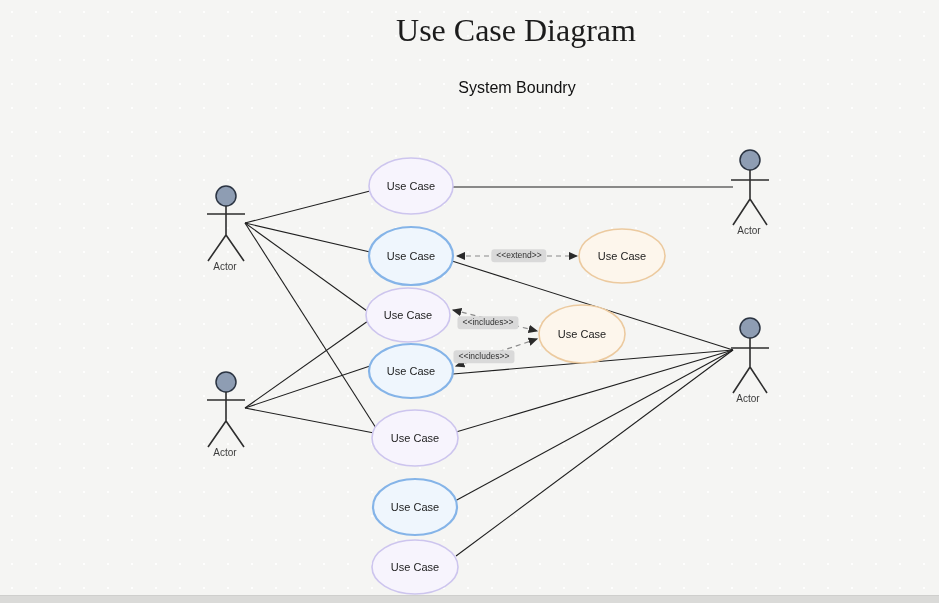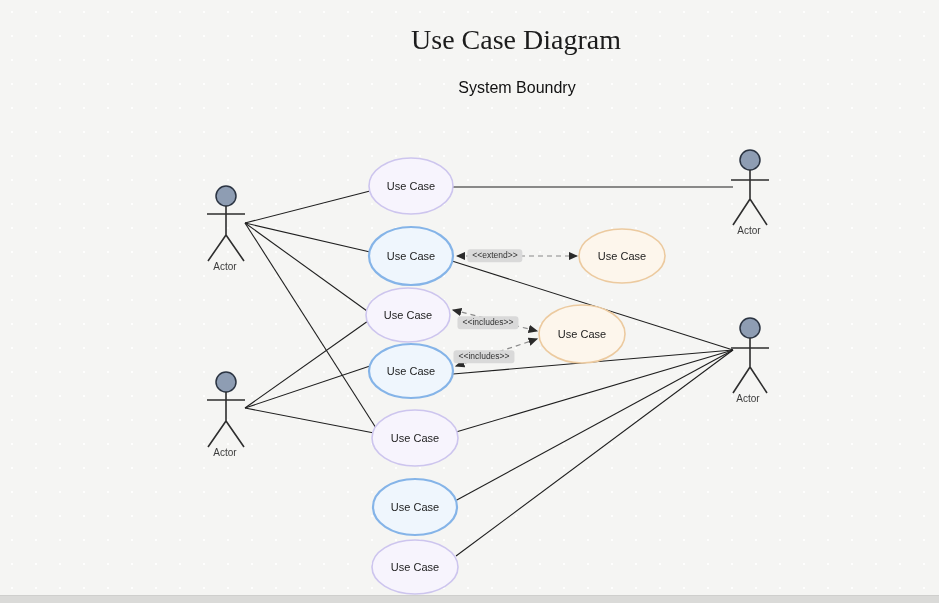--- a/index.html
+++ b/index.html
@@ -9,23 +9,23 @@
   }
   #canvas{
     position:relative;
     width:939px;height:603px;
     background-color:var(--background,#f5f5f3);
     background-image:radial-gradient(circle, rgba(255,255,255,0.85) 1.1px, rgba(255,255,255,0) 1.6px);
     background-size:24px 24px;
     overflow:hidden;
   }
   #diagram-title{
-    position:absolute;left:516px;top:24px;transform:translateX(-50%);
+    position:absolute;left:516px;top:12px;transform:translateX(-50%);
     font-family:"Liberation Serif", serif;
-    font-size:28px;color:#1c1c1c;white-space:nowrap;
+    font-size:32px;color:#1c1c1c;white-space:nowrap;
   }
   #diagram-subtitle{
     position:absolute;left:517px;top:79px;transform:translateX(-50%);
     font-size:16px;color:#111;white-space:nowrap;
   }
   svg{position:absolute;left:0;top:0;}
   .assoc{stroke:var(--line,#1f1f1f);stroke-width:1.1;fill:none;}
   .dashed{stroke:var(--dashed-line,#8a8a8a);stroke-width:1.2;stroke-dasharray:5 4;fill:none;}
   .uc{stroke-width:1.6;}
   .uc.purple{fill:var(--purple-fill,#f7f4fd);stroke:var(--purple-border,#cdc5ee);}
@@ -140,18 +140,18 @@
       <text class="actor-label" x="749" y="234">Actor</text>
     </g>
 
     <g>
       <circle class="actor-head" cx="750" cy="328" r="10"></circle>
       <path class="actor" d="M750,338 L750,367 M731,348 L769,348 M750,367 L733,393 M750,367 L767,393"></path>
       <text class="actor-label" x="748" y="402">Actor</text>
     </g>
   </svg>
 
-  <div class="pill" style="left:495px;top:256px;">&lt;&lt;extend&gt;&gt;</div>
+  <div class="pill" style="left:519px;top:256px;">&lt;&lt;extend&gt;&gt;</div>
   <div class="pill" style="left:488px;top:323px;">&lt;&lt;includes&gt;&gt;</div>
   <div class="pill" style="left:484px;top:357px;">&lt;&lt;includes&gt;&gt;</div>
 
   <div id="bottom-edge"></div>
 </div>
 
 </body></html>

